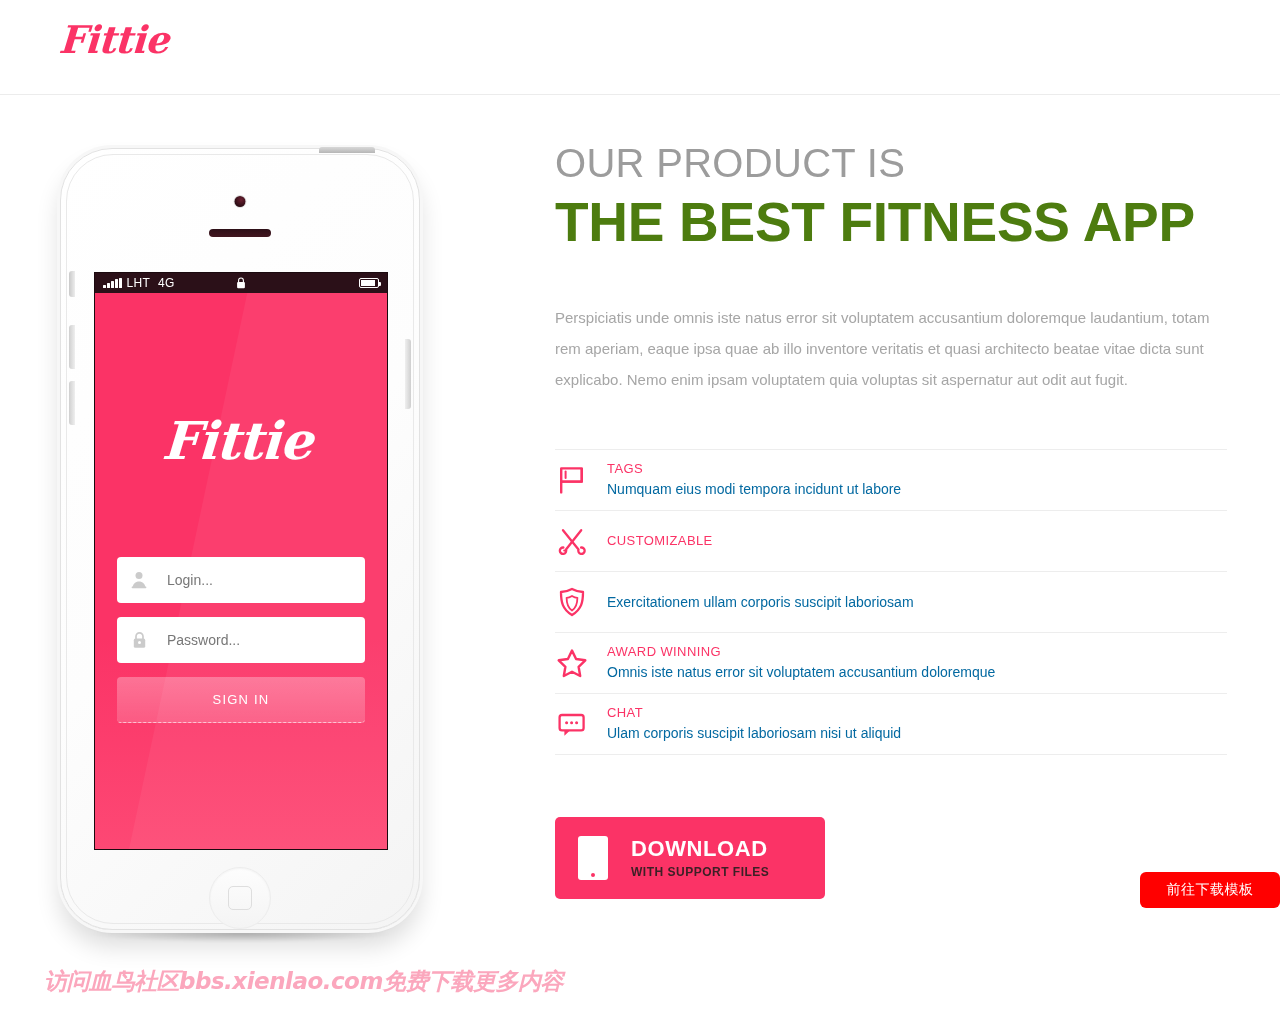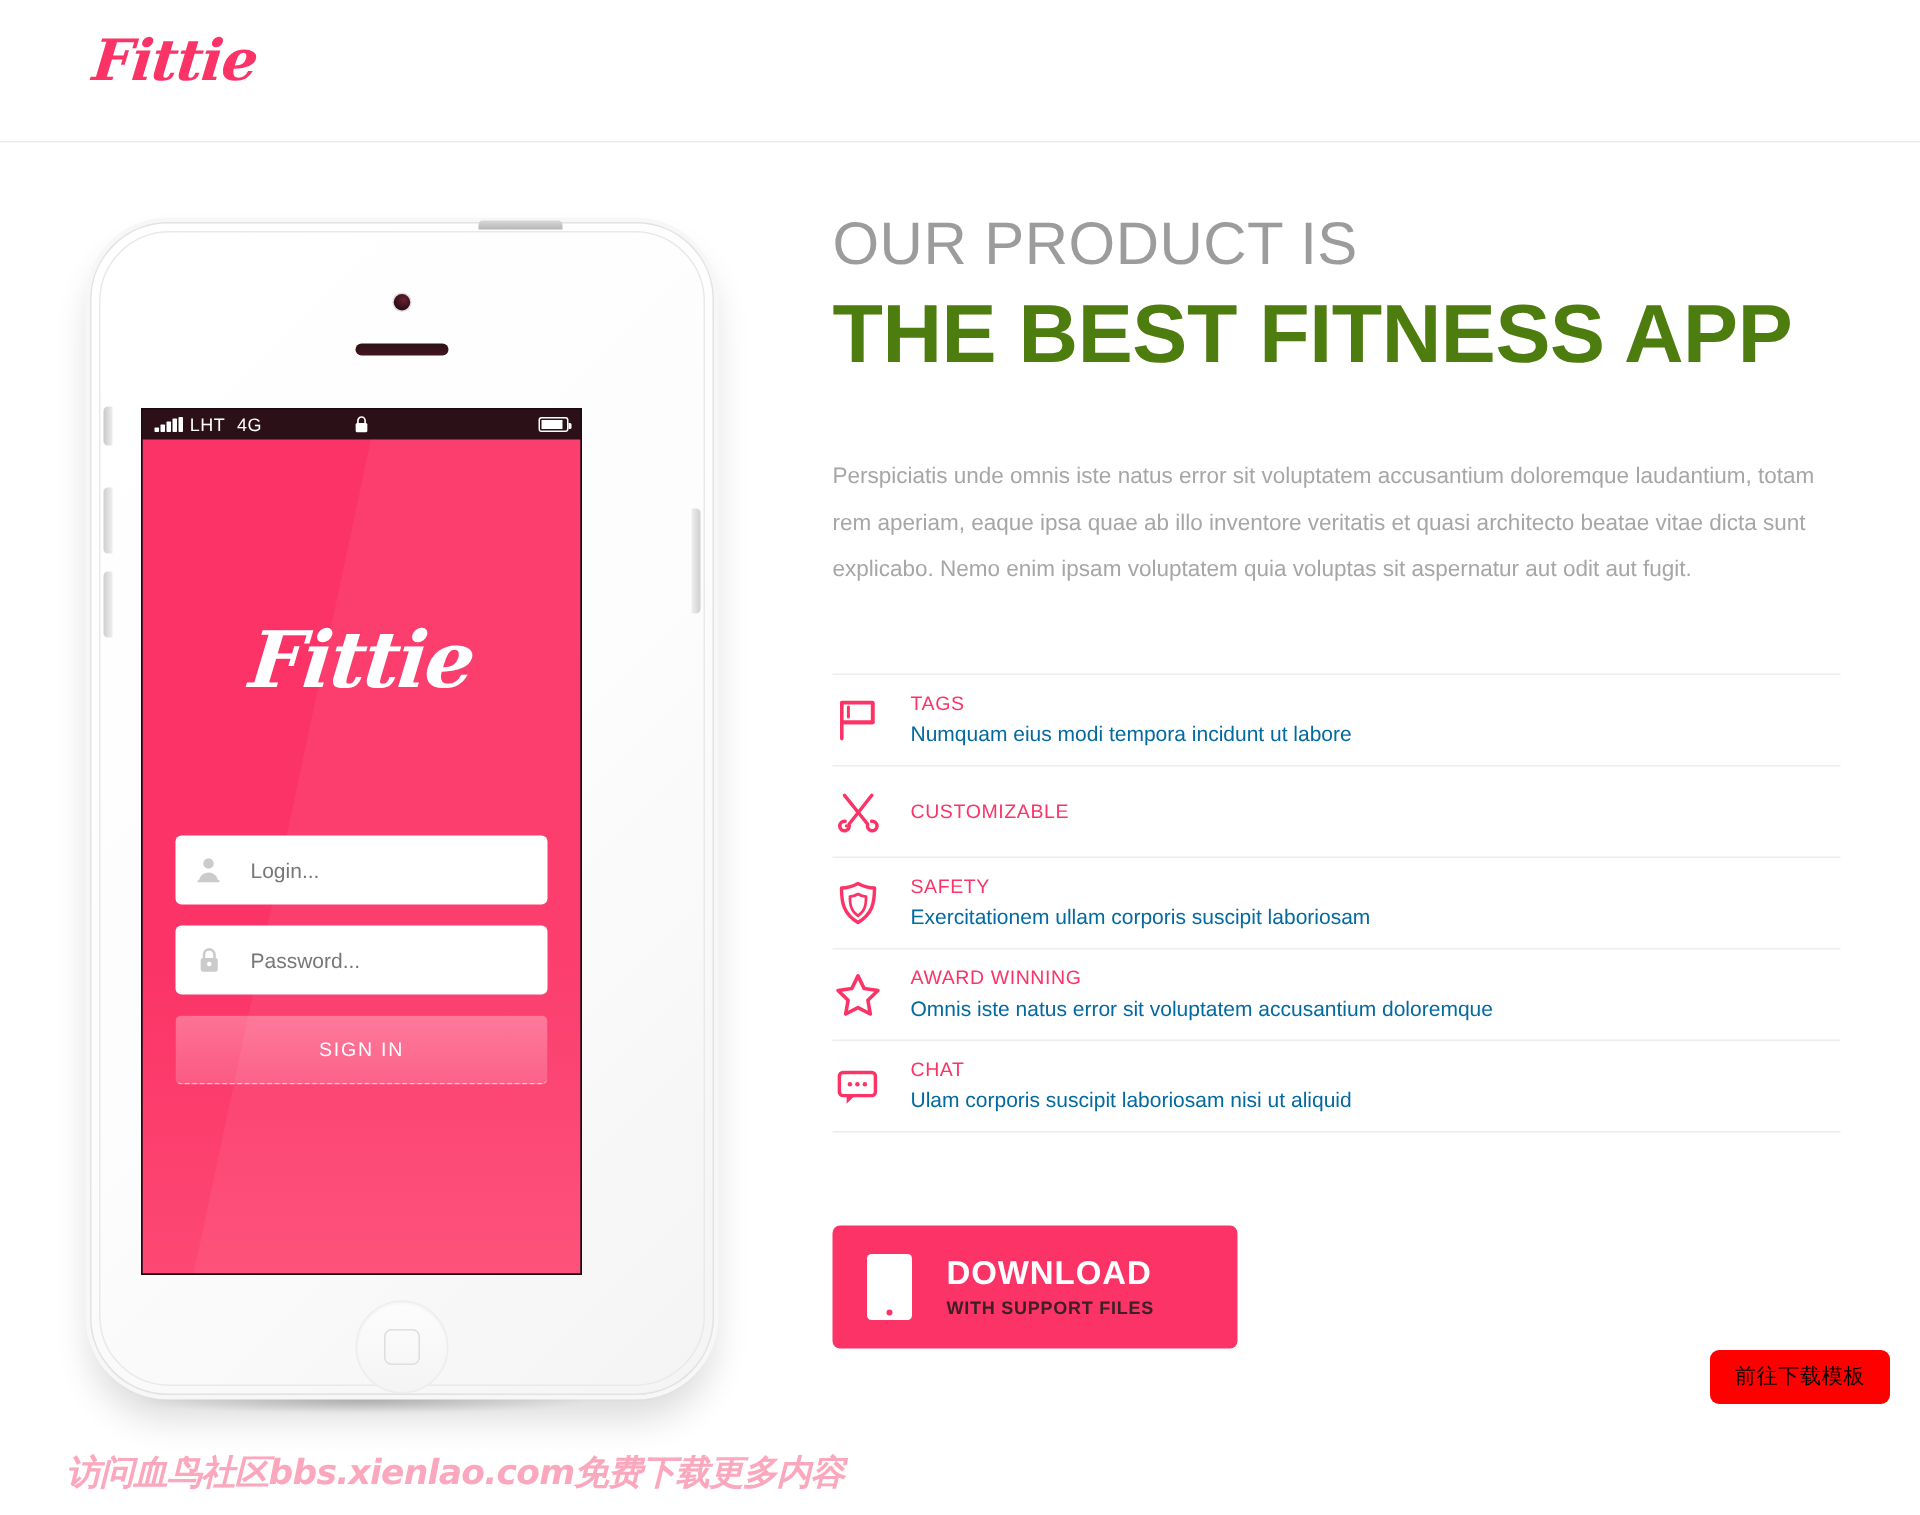--- a/index.html
+++ b/index.html
@@ -72,21 +72,21 @@
     left: 45px;
     top: 140px;
     width: 400px;
     height: 810px;
   }
 
   .phone-body {
     position: absolute;
     left: 15px;
     top: 8px;
-    width: 416px;
+    width: 360px;
     height: 782px;
     background: linear-gradient(135deg, #ffffff 0%, #fdfdfd 50%, #f4f4f4 100%);
     border-radius: 52px;
     border: 1px solid #e2e2e2;
     box-shadow:
       0 0 0 3px #f7f7f7,
       0 2px 3px rgba(0,0,0,.10),
       0 16px 24px rgba(0,0,0,.14),
       inset 0 1px 0 #ffffff;
   }
@@ -449,26 +449,26 @@
     font-weight: bold;
     font-size: 23px;
     color: #fba7bd;
     white-space: nowrap;
     letter-spacing: -0.5px;
   }
 
   .float-cta {
     position: absolute;
     left: 1140px;
-    top: 900px;
-    width: 120px;
+    top: 872px;
+    width: 140px;
     height: 36px;
     background: #ff0000;
     border-radius: 6px;
-    color: #000000;
+    color: #ffffff;
     font-size: 14px;
     display: flex;
     align-items: center;
     justify-content: center;
     cursor: pointer;
     letter-spacing: .5px;
   }
 </style>
 </head>
 <body>
@@ -582,21 +582,20 @@
     </div>
 
     <div class="feature-row">
       <div class="feature-icon">
         <svg width="30" height="32" viewBox="0 0 30 32">
           <path d="M15 3 C10.5 5.4 6.6 6 4 6 c0 10 1.4 17.2 11 23 9.6-5.8 11-13 11-23 -2.6 0-6.5-.6-11-3z" fill="none" stroke="#fb3366" stroke-width="2.3" stroke-linejoin="round"></path>
           <path d="M15 10 C12.8 11.4 10.9 11.8 9.6 11.8 c0 5.6.8 9.6 5.4 12.8 4.6-3.2 5.4-7.2 5.4-12.8 -1.3 0-3.2-.4-5.4-1.8z" fill="none" stroke="#fb3366" stroke-width="1.8" stroke-linejoin="round"></path>
         </svg>
       </div>
       <div class="feature-body">
-        <div class="feature-title">SAFETY</div>
         <div class="feature-desc">Exercitationem ullam corporis suscipit laboriosam</div>
       </div>
     </div>
 
     <div class="feature-row">
       <div class="feature-icon">
         <svg width="30" height="32" viewBox="0 0 30 32">
           <path d="M15 3.6 l4.1 8.4 9.2 1.3 -6.7 6.5 1.6 9.2 -8.2 -4.3 -8.2 4.3 1.6 -9.2 -6.7 -6.5 9.2 -1.3z" fill="none" stroke="#fb3366" stroke-width="2.4" stroke-linejoin="round"></path>
         </svg>
       </div>

